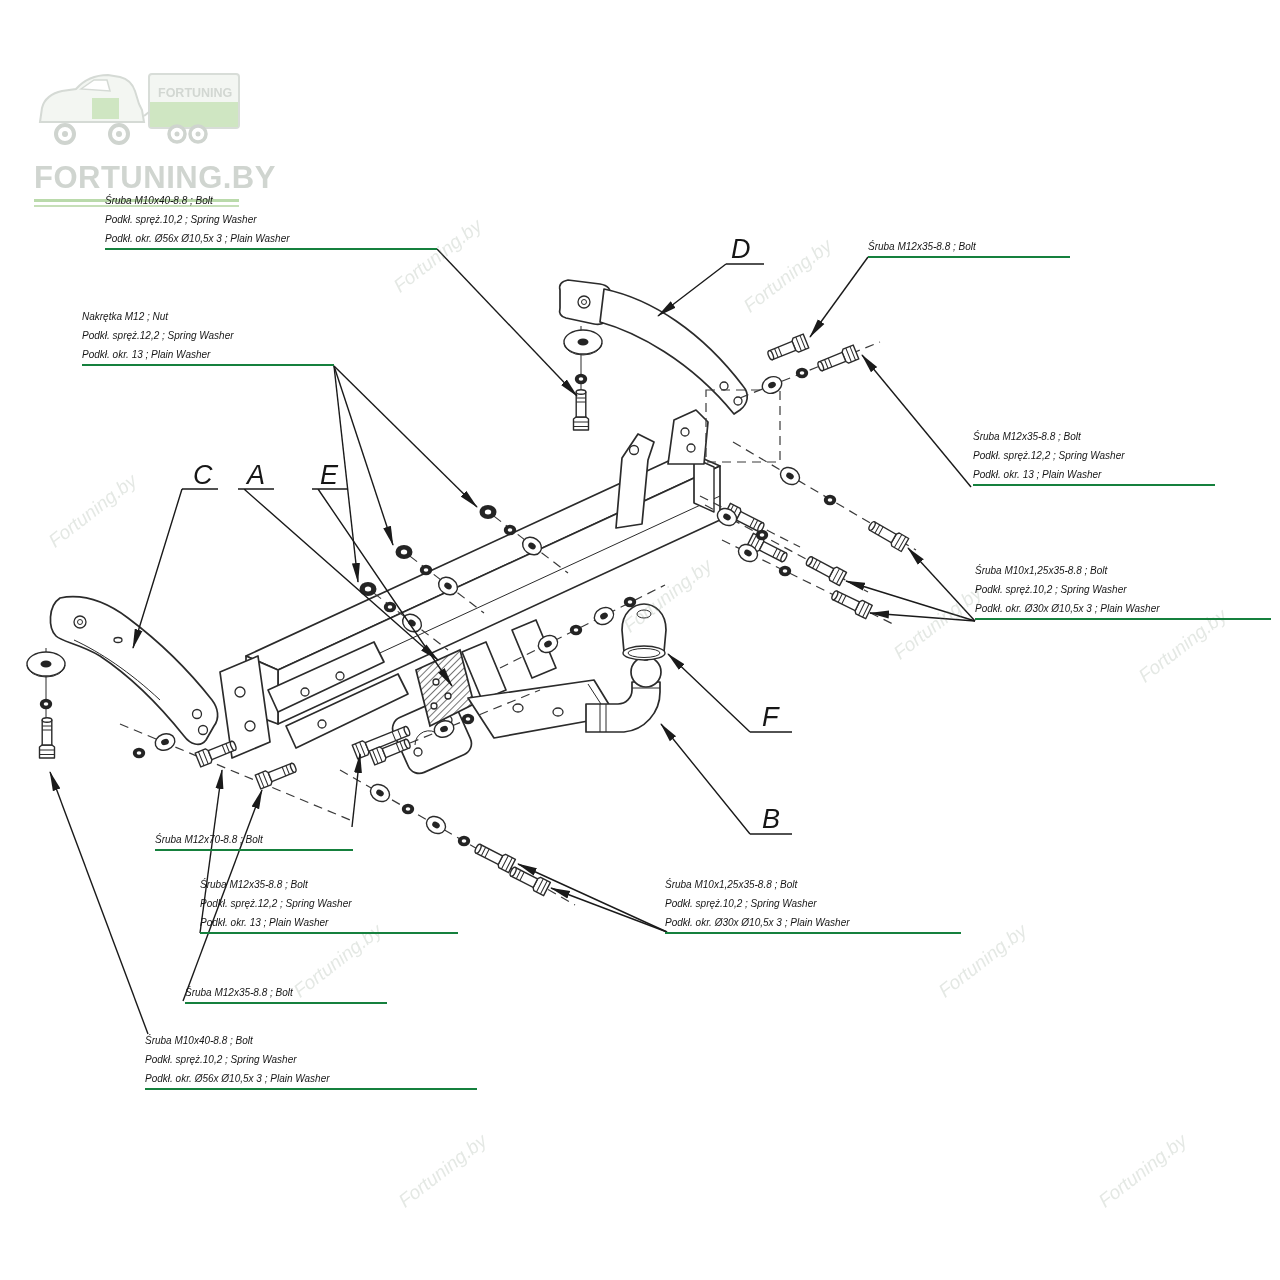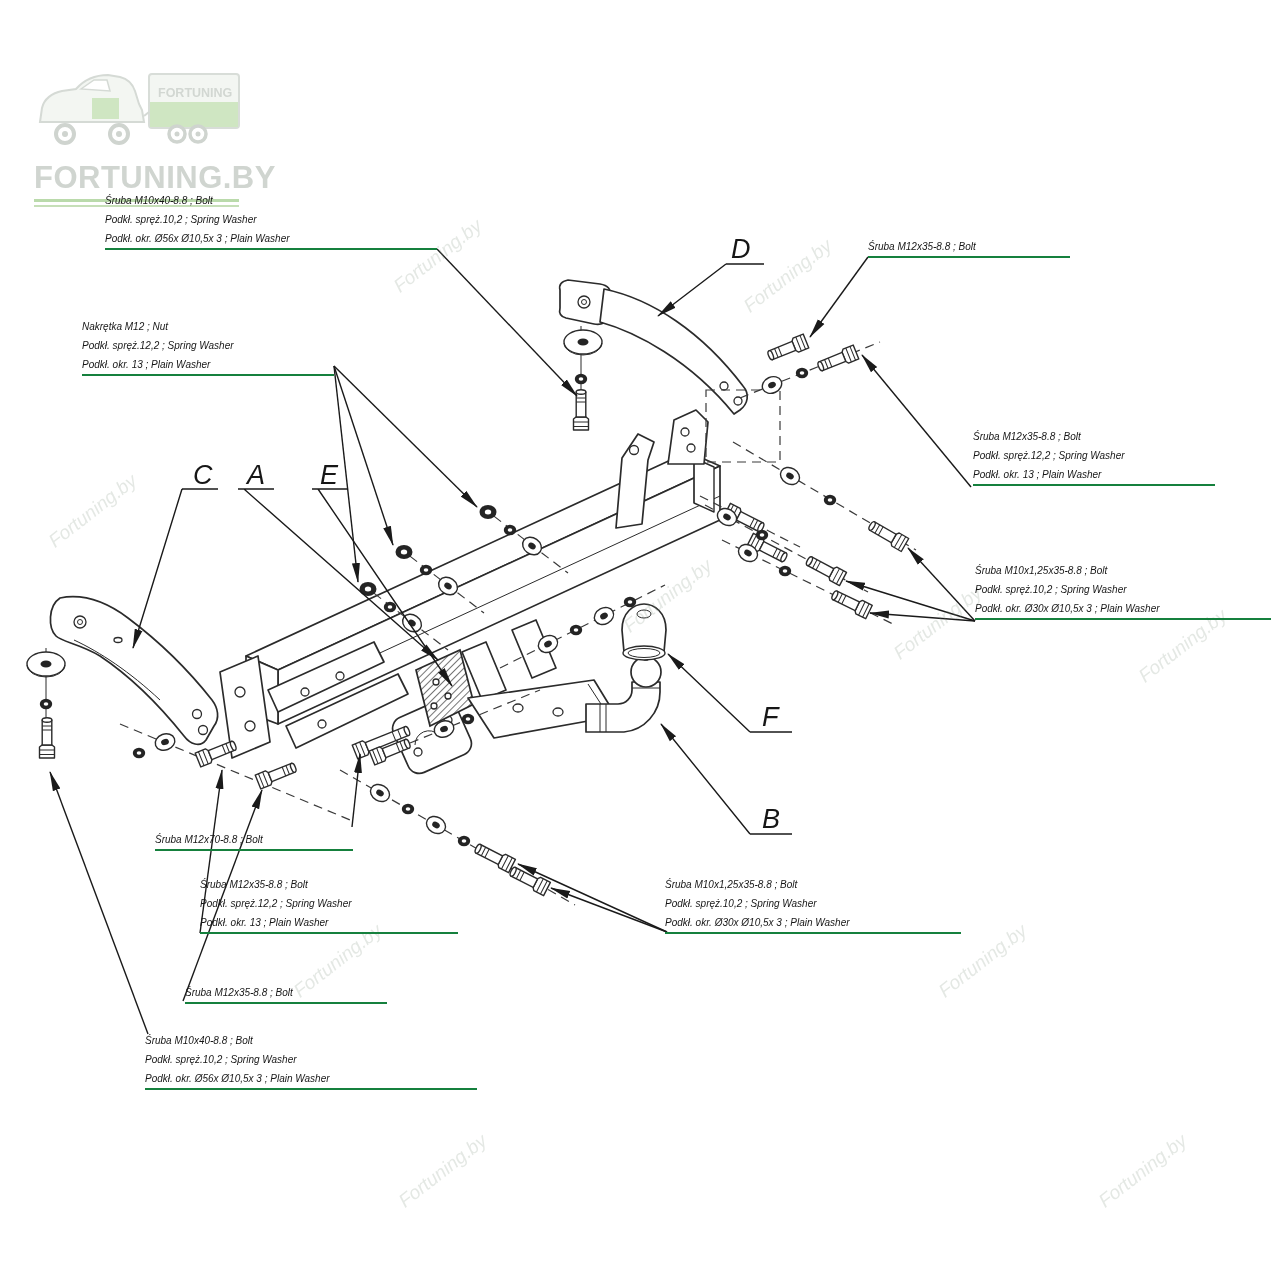--- a/index.html
+++ b/index.html
@@ -309,21 +309,21 @@
   <span class="plabel" style="left:731px;top:234px">D</span>
   <span class="plabel" style="left:762px;top:702px">F</span>
   <span class="plabel" style="left:762px;top:804px">B</span>
 
   <div class="ann" style="left:105px;top:191px;width:332px">
     <div>Śruba M10x40-8.8 ;  Bolt</div>
     <div>Podkł. spręż.10,2 ; Spring Washer</div>
     <div class="last">Podkł. okr. Ø56x Ø10,5x 3 ; Plain Washer</div>
   </div>
 
-  <div class="ann" style="left:82px;top:317px;width:252px">
+  <div class="ann" style="left:82px;top:307px;width:252px">
     <div>Nakrętka  M12 ; Nut</div>
     <div>Podkł. spręż.12,2 ; Spring Washer</div>
     <div class="last">Podkł. okr. 13 ; Plain Washer</div>
   </div>
 
   <div class="ann" style="left:868px;top:237px;width:202px">
     <div class="last">Śruba M12x35-8.8 ;  Bolt</div>
   </div>
 
   <div class="ann" style="left:973px;top:427px;width:242px">

